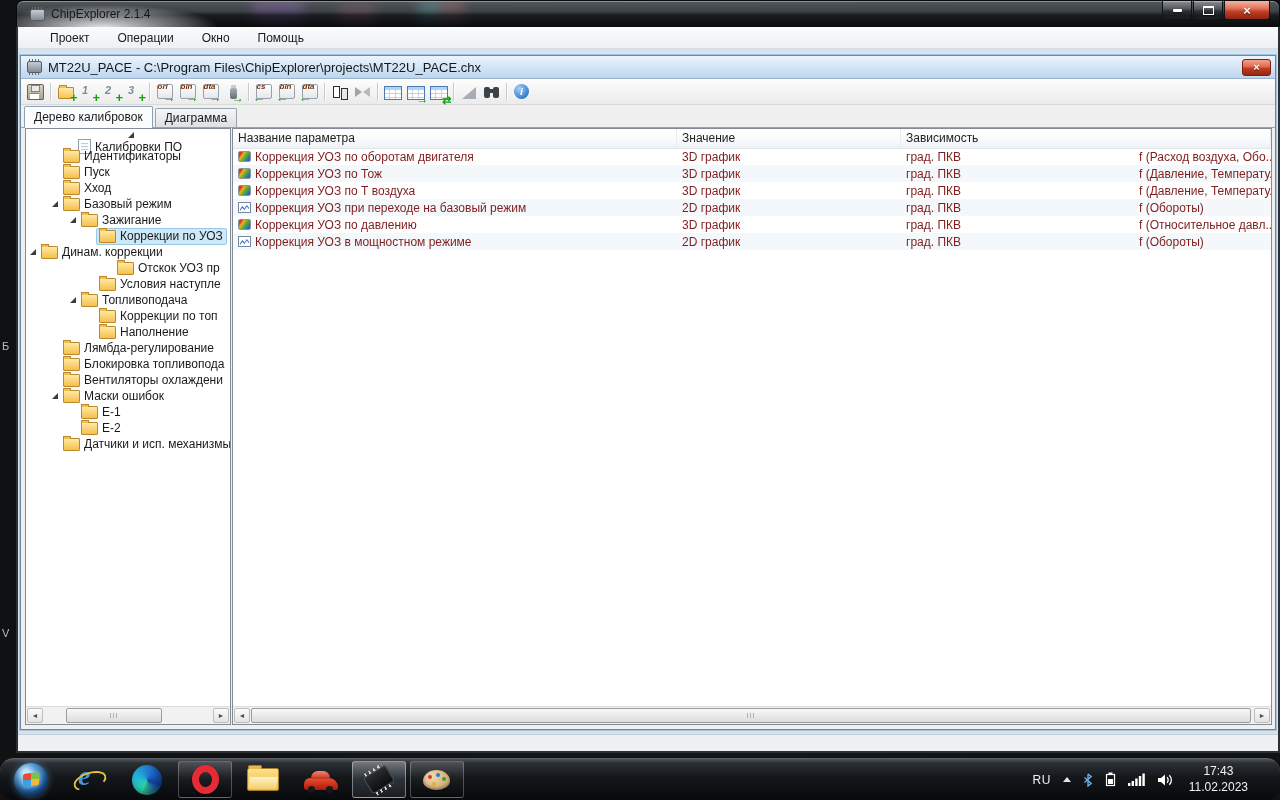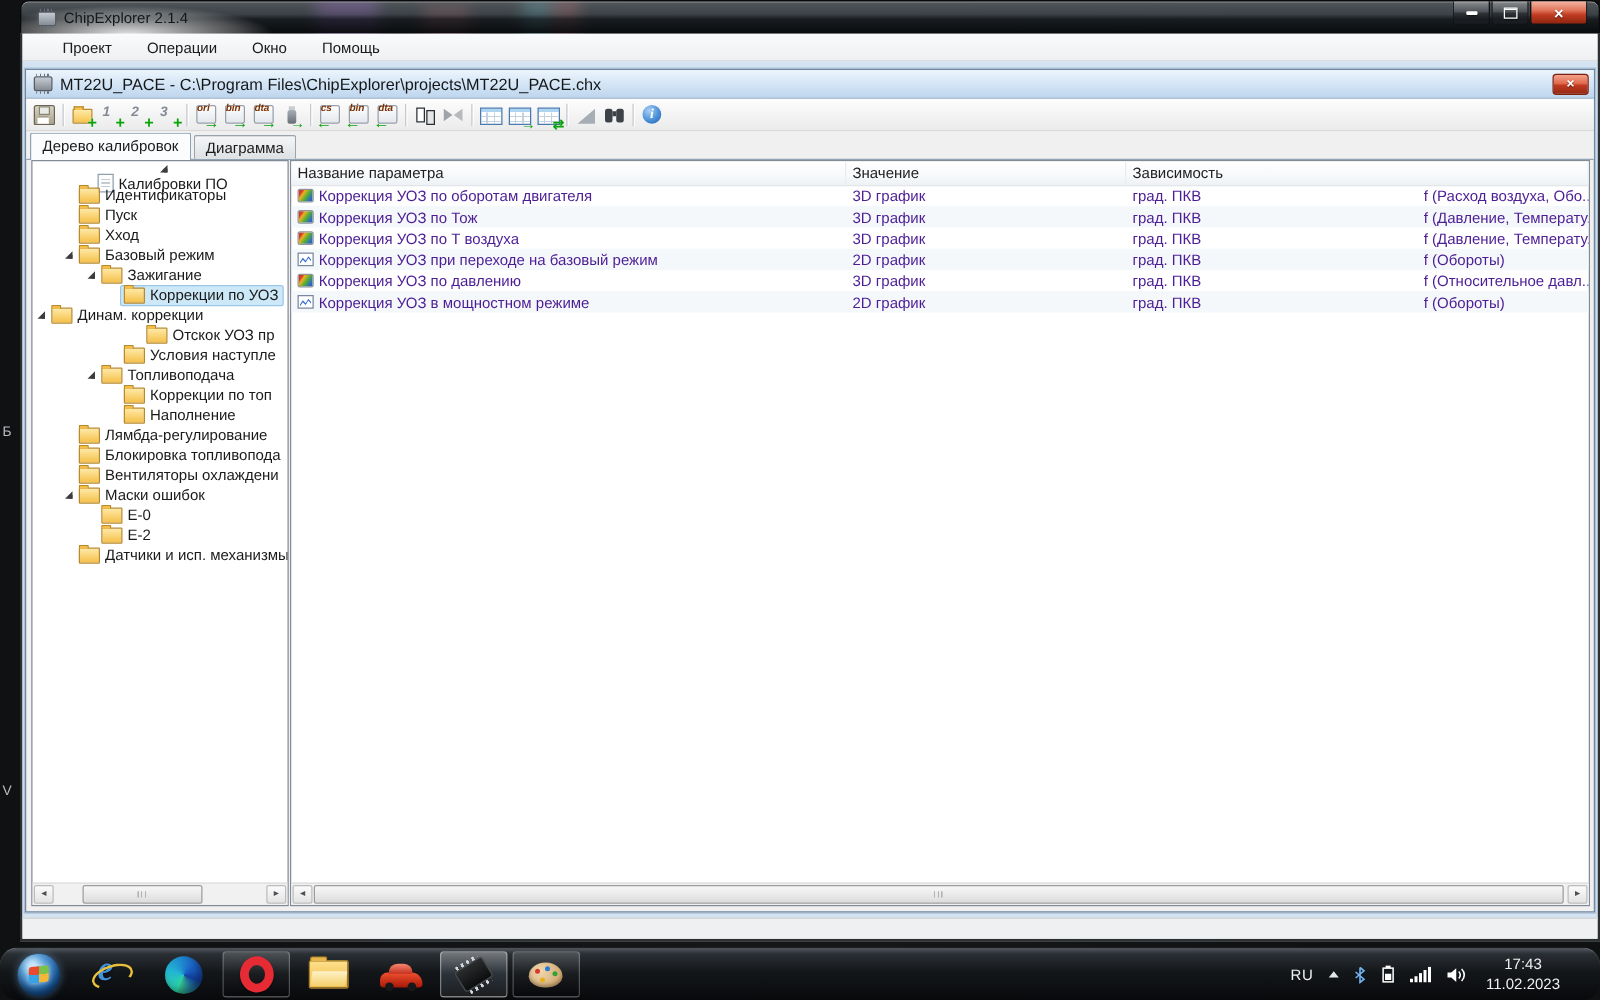--- a/index.html
+++ b/index.html
@@ -125,21 +125,21 @@
   .tic-doc{display:inline-block;width:11px;height:13px;background:#fdfdfe;border:1px solid #8fa0b0;margin-right:4px;flex:none;
     background-image:linear-gradient(#8fa0b000 0 3px,#c2ccd4 3px 4px,transparent 4px 6px,#c2ccd4 6px 7px,transparent 7px 9px,#c2ccd4 9px 10px,transparent 10px);
     background-size:7px 100%;background-position:2px 0;background-repeat:no-repeat;}
   .tlabel{padding-right:1px;}
 
   
   #thead{display:flex;height:19px;background:linear-gradient(#ffffff,#f7f9fb 60%,#eff2f5);border-bottom:1px solid #e2e6ea;}
   .th{font-size:12px;color:#222;padding:2px 0 0 5px;box-sizing:border-box;border-right:1px solid #e9edf0;overflow:hidden;white-space:nowrap;}
   .c1{width:444px;flex:none;} .c2{width:224px;flex:none;} .c3{width:233px;flex:none;} .c4{flex:1;}
   #tbody{position:absolute;left:0;right:0;top:19px;bottom:18px;overflow:hidden;}
-  .drow{display:flex;height:17px;align-items:center;font-size:12px;color:#4c1d95;}
+  .drow{display:flex;height:17px;align-items:center;font-size:12px;color:#7f1d1d;}
   .drow.alt{background:#f4f8fb;}
   .td{padding-left:5px;box-sizing:border-box;overflow:hidden;white-space:nowrap;display:flex;align-items:center;}
   .ric{display:inline-block;width:13px;height:11px;margin-right:4px;flex:none;box-sizing:border-box;}
   .ric3{background:linear-gradient(125deg,#d33a2a 0 18%,#f0b020 32%,#58b030 55%,#2868c8 85%);border:1px solid #8e949a;border-radius:2px;}
   .ric2{background:#fff;border:1px solid #7888a0;position:relative;}
   .ric2::before{content:'';position:absolute;left:1px;right:1px;top:1px;bottom:1px;background:#3068d0;
     clip-path:polygon(0 80%,25% 30%,50% 65%,75% 15%,100% 55%,100% 75%,75% 35%,50% 85%,25% 55%,0 100%);}
 
   
   .hscroll{position:absolute;left:0;right:0;bottom:0;height:17px;background:#f1f1f1;border-top:1px solid #dcdcdc;}
@@ -456,21 +456,21 @@
                     </span>
                     <span class="node">
                       <span class="tic-folder"></span>
                       <span class="tlabel">Маски ошибок</span>
                     </span>
                   </div>
                   <div class="trow" style="padding-left: 40px;">
                     <span class="tw"></span>
                     <span class="node">
                       <span class="tic-folder"></span>
-                      <span class="tlabel">E-0</span>
+                      <span class="tlabel">E-1</span>
                     </span>
                   </div>
                   <div class="trow" style="padding-left: 40px;">
                     <span class="tw"></span>
                     <span class="node">
                       <span class="tic-folder"></span>
                       <span class="tlabel">E-2</span>
                     </span>
                   </div>
                   <div class="trow" style="padding-left: 22px;">

